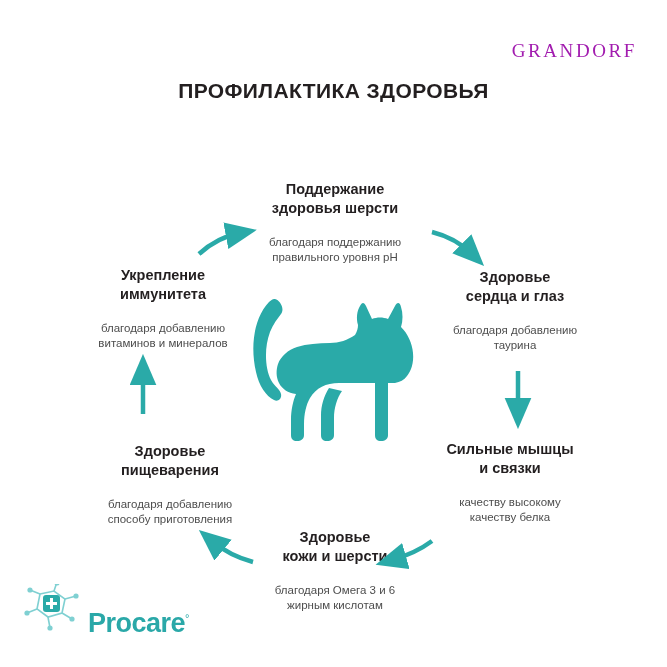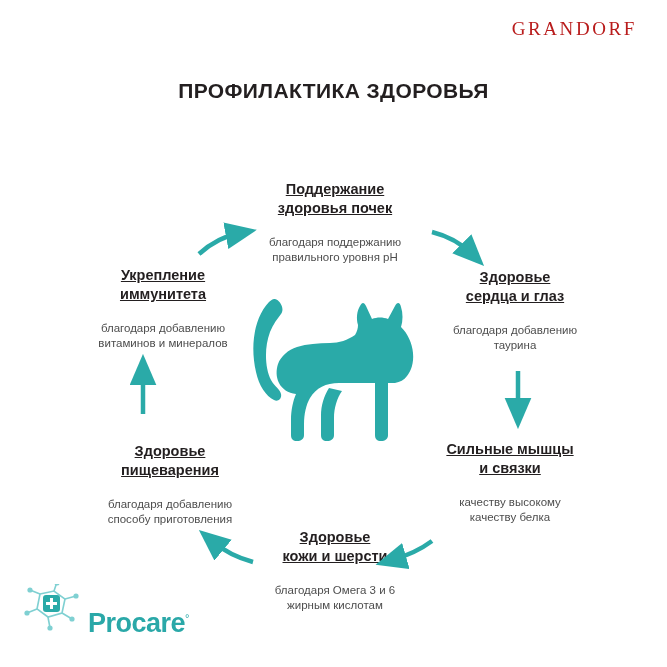--- a/index.html
+++ b/index.html
@@ -17,26 +17,26 @@
   }
   .page {
     position: relative;
     width: 667px;
     height: 667px;
   }
 
   
   .brand {
     position: absolute;
-    top: 18px;
+    top: 40px;
     right: 30px;
     font-size: 19px;
     letter-spacing: 2.6px;
     font-weight: 400;
-    color: #b91c1c;
+    color: #a21caf;
     font-family: "Liberation Serif", serif;
   }
 
   
   .title {
     position: absolute;
     top: 74px;
     left: 0;
     width: 667px;
     text-align: center;
@@ -62,21 +62,20 @@
   
   .node {
     position: absolute;
     text-align: center;
   }
   .node .head {
     font-size: 14.5px;
     font-weight: bold;
     line-height: 19px;
     color: #231f20;
-    text-decoration: underline;
   }
   .node .sub {
     margin-top: 17px;
     font-size: 11.5px;
     line-height: 15px;
     color: #4d4d4d;
   }
 
   #node-kidney { left: 213px; top: 180px; width: 244px; }
   #node-heart  { left: 400px; top: 268px; width: 230px; }
@@ -135,21 +134,21 @@
         <path d="M150 94 L150 147 C150 151, 147 153, 143 153 C139 153, 137 151, 137 147 L137 94 Z"></path>
 
         <path d="M104 103 C99 110, 96 120, 96 130 L96 147 C96 151, 93 153, 89 153 C85 153, 83 151, 83 147 L83 128 C83 117, 86 108, 91 100 Z"></path>
       </g>
     </svg>
   </div>
 
   <div class="node" id="node-kidney">
     <div class="head">
       <span>Поддержание</span><br>
-      <span>здоровья почек</span>
+      <span>здоровья шерсти</span>
     </div>
     <div class="sub">
       <span>благодаря поддержанию</span><br>
       <span>правильного уровня pH</span>
     </div>
   </div>
 
   <div class="node" id="node-heart">
     <div class="head">
       <span>Здоровье</span><br>

